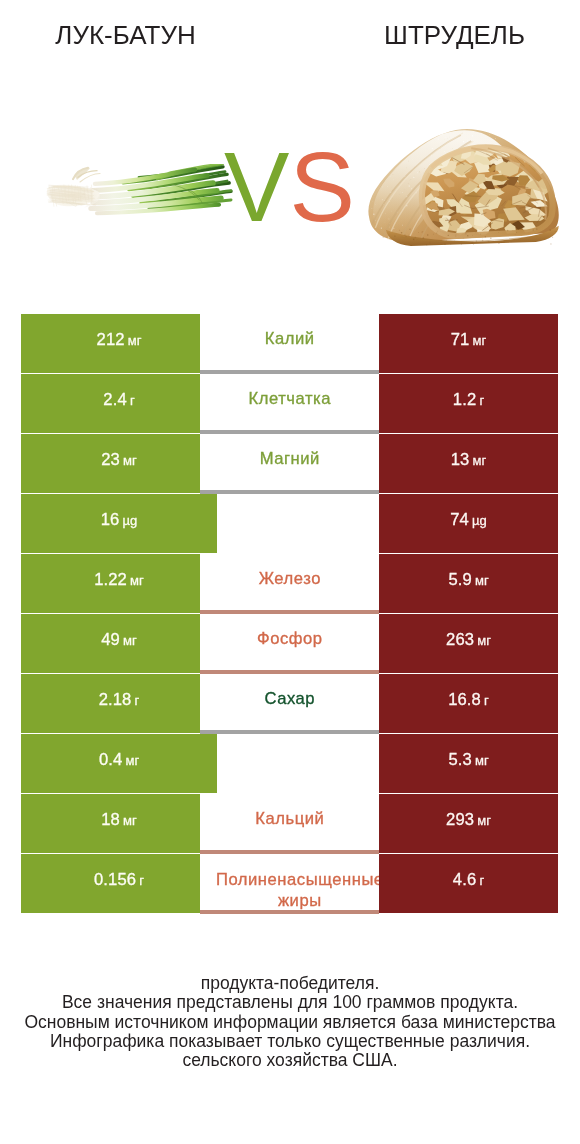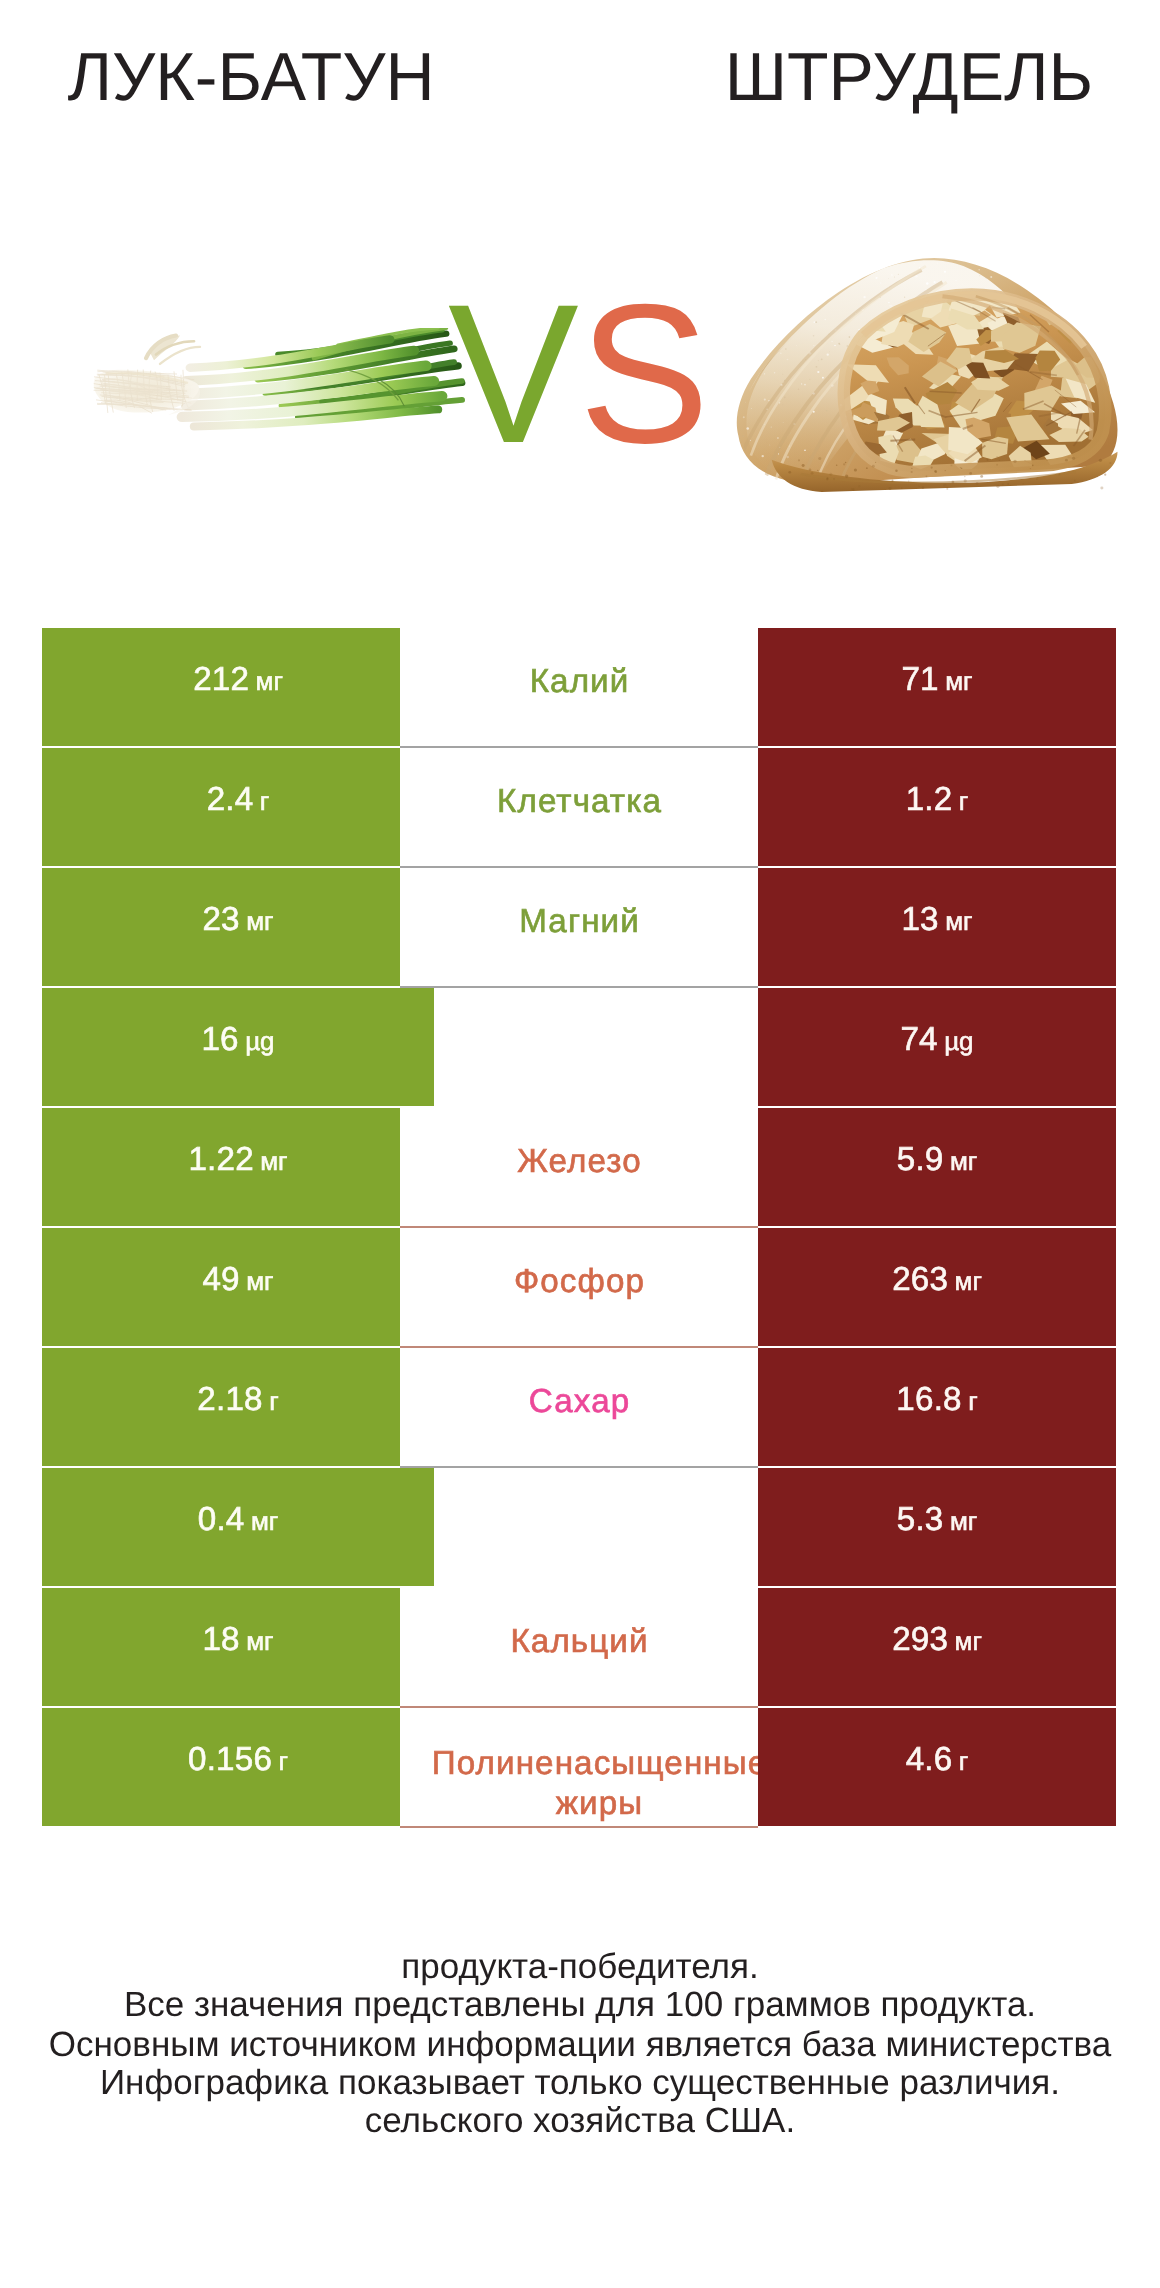--- a/index.html
+++ b/index.html
@@ -1,31 +1,31 @@
 <!DOCTYPE html>
 <html><head>
 <meta charset="utf-8">
 <title>Лук-батун vs Штрудель</title>
 <style>
   html,body{margin:0;padding:0;}
   body{width:580px;height:1144px;background:#ffffff;font-family:"Liberation Sans",sans-serif;overflow:hidden;}
   .page{position:relative;width:580px;height:1144px;}
   .titles{position:absolute;left:0;top:0;width:580px;height:72px;}
-  .title{position:absolute;top:20px;font-size:34px;color:#231f20;font-weight:400;text-align:center;white-space:nowrap;}
+  .title{position:absolute;top:20px;font-size:26px;color:#231f20;font-weight:400;text-align:center;white-space:nowrap;}
   .title-left{left:0;width:251px;}
   .title-right{left:290px;width:329px;}
   .hero{position:absolute;left:0;top:0;width:580px;height:300px;}
   .vs{position:absolute;left:224px;top:137px;width:140px;height:100px;font-size:99px;font-weight:400;line-height:100px;white-space:nowrap;transform-origin:0 0;transform:scaleX(0.99);}
   .vs .v{color:#7aa72e;}
   .vs .s{color:#e0694a;}
   .table{position:absolute;left:21px;top:314px;width:538px;}
   .row{position:relative;height:60px;}
   .cell{position:absolute;top:0;height:59px;display:flex;align-items:center;justify-content:center;box-sizing:border-box;overflow:hidden;padding-bottom:7px;}
   .cell-left{left:0;width:196px;background:#81a62e;color:#fdfdf4;}
-  .cell-mid{left:179px;width:179px;background:#ffffff;border-bottom:1px solid #a3a3a3;height:60px;}
+  .cell-mid{left:179px;width:179px;background:#ffffff;border-bottom:4px solid #a3a3a3;height:60px;}
   .cell-right{left:358px;width:179px;background:#7f1d1d;color:#fdf7f3;}
   .row.win-right .cell-mid{border-bottom-color:#c08878;}
   .val{font-size:16.6px;font-weight:400;letter-spacing:0.1px;-webkit-text-stroke:0.32px currentColor;}
   .unit{font-size:13px;font-weight:400;margin-left:3.2px;-webkit-text-stroke:0.3px currentColor;}
   .nut{font-size:16.6px;font-weight:400;-webkit-text-stroke:0.33px currentColor;text-align:center;line-height:23px;white-space:nowrap;letter-spacing:0.55px;margin-right:-0.55px;}
   .nut.wrap{white-space:normal;width:200px;position:relative;left:10px;top:12px;line-height:20.5px;}
   .footer{position:absolute;left:0;top:974px;width:580px;text-align:center;font-size:17.5px;color:#231f20;line-height:19.3px;}
 </style>
 </head>
 <body>
@@ -964,21 +964,21 @@
           <span class="unit">мг</span>
         </div>
       </div>
 
       <div class="row win-left">
         <div class="cell cell-left">
           <span class="val">2.18</span>
           <span class="unit">г</span>
         </div>
         <div class="cell cell-mid">
-          <span class="nut" style="color: #ec4899;">Сахар</span>
+          <span class="nut" style="color: #14532d;">Сахар</span>
         </div>
         <div class="cell cell-right">
           <span class="val">16.8</span>
           <span class="unit">г</span>
         </div>
       </div>
 
       <div class="row win-right">
         <div class="cell cell-left">
           <span class="val">0.4</span>

